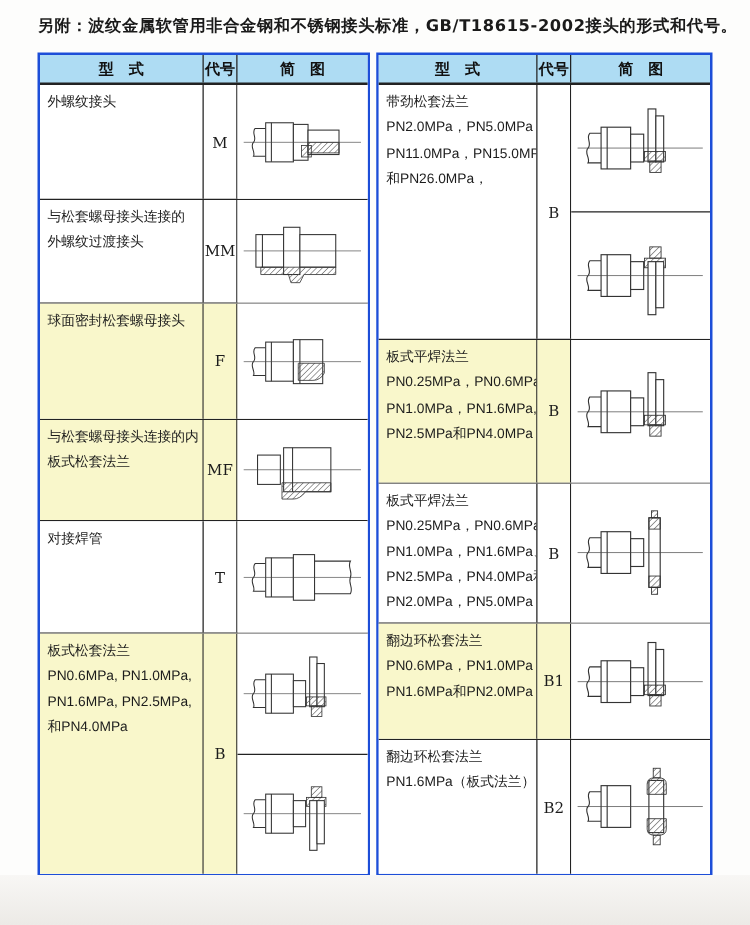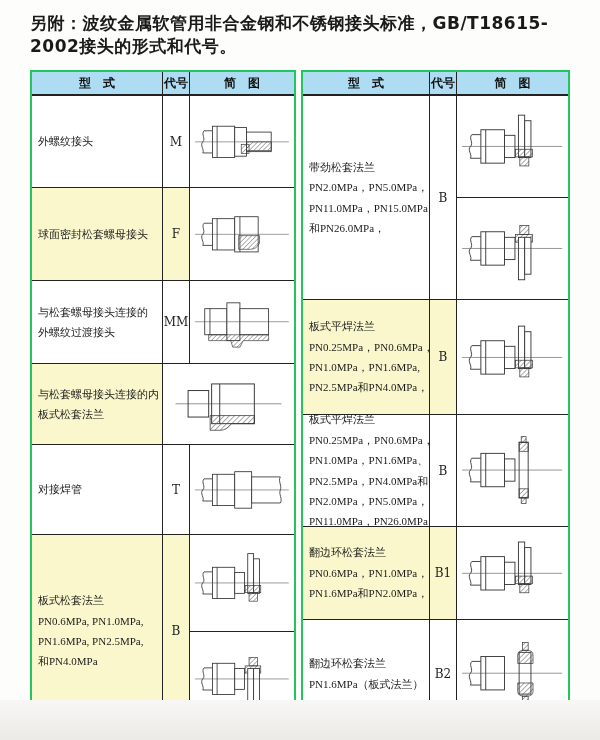--- a/index.html
+++ b/index.html
@@ -5,46 +5,46 @@
   * { box-sizing: border-box; margin: 0; padding: 0; }
   html,body { width:600px; height:740px; }
   body {
     background:#fdfdfc;
     font-family:"DejaVu Sans", sans-serif;
     position:relative;
     overflow:hidden;
   }
   .caption {
     margin:12px 10px 12px 30px;
-    font-size:17px;
+    font-size:13px;
     font-weight:bold;
     color:#1a1a1a;
     letter-spacing:0.5px;
   }
   .tables { display:flex; margin-left:30px; gap:5px; }
-  .tbl { border:2px solid #22c55e; background:#fff; }
+  .tbl { border:2px solid #1d4ed8; background:#fff; }
   .tbl.left  { width:266px; }
   .tbl.right { width:269px; }
   .hrow {
     display:flex; height:24px;
     background:#aedcf3;
     border-bottom:2px solid #222;
     font-weight:bold; font-size:12px; color:#111;
   }
   .hcell { display:flex; align-items:center; justify-content:center; overflow:hidden; }
   .row { display:flex; border-bottom:1.5px solid #222; background:#fff; }
   .row:last-child { border-bottom:none; }
   .ctype, .ctype-h { width:131px; border-right:1.5px solid #222; }
   .tbl.right .ctype, .tbl.right .ctype-h { width:127px; }
   .ccode, .ccode-h { width:27px; border-right:1.5px solid #222;text-align:center; }
   .cdiag, .cdiag-h { flex:1; }
   .ctype {
-    display:flex; align-items:center;
+    display:flex; 
     padding:4px 2px 4px 6px;
-    font-family:Liberation Serif, serif;
+    font-family:Liberation Sans, sans-serif;
     font-size:11px; line-height:1.85; color:#1c1c1c;
     overflow:hidden;
   }
   .ttext { white-space:pre; }
   .ccode {
     display:flex; align-items:center; justify-content:center;
     font-family:"DejaVu Serif", serif;
     font-size:12px; color:#1c1c1c;
   }
   .cdiag { display:flex; flex-direction:column; background:#fff; }
@@ -91,45 +91,20 @@
                 <rect x="64" y="28" width="18" height="44" stroke="#333" stroke-width="1.3" fill="#fff"></rect>
                 <rect x="82" y="35" width="38" height="30" stroke="#333" stroke-width="1.3" fill="#fff"></rect>
                 <rect x="82" y="50" width="38" height="13" stroke="#333" stroke-width="1" fill="url(#p0)"></rect>
                 <rect x="74" y="54" width="12" height="14" stroke="#333" stroke-width="1" fill="url(#p0)"></rect>
                 <line x1="3" y1="50" x2="147" y2="50" stroke="#444" stroke-width="0.8"></line>
               </svg>
             </div>
         </div>
       </div>
 
-      <div class="row" style="height:93px">
-        <div class="ctype hl">
-            <span class="ttext">球面密封松套螺母接头</span>
-          </div>
-        <div class="ccode hl">F</div>
-        <div class="cdiag">
-          <div class="sub diag">
-              <svg viewBox="0 0 150 100" preserveAspectRatio="xMidYMid meet">
-                <defs>
-                  <pattern id="p1" width="5" height="5" patternUnits="userSpaceOnUse" patternTransform="rotate(45)">
-                    <line x1="0" y1="0" x2="0" y2="5" stroke="#555" stroke-width="1.4"></line>
-                  </pattern>
-                </defs>
-                <path d="M30,33 L17,33 C12,38 20,45 15,50 C10,55 18,62 15,67 L30,67" stroke="#333" stroke-width="1.3" fill="#fff"></path>
-                <rect x="30" y="26" width="34" height="48" stroke="#333" stroke-width="1.3" fill="#fff"></rect>
-                <line x1="37" y1="26" x2="37" y2="74" stroke="#333" stroke-width="1.3" fill="none"></line>
-                <rect x="64" y="23" width="36" height="54" stroke="#333" stroke-width="1.3" fill="#fff"></rect>
-                <line x1="72" y1="23" x2="72" y2="77" stroke="#333" stroke-width="1.3" fill="none"></line>
-                <path d="M70,52 h32 v12 q-5,9 -14,9 h-18 z" stroke="#333" stroke-width="1" fill="url(#p1)"></path>
-                <line x1="3" y1="50" x2="147" y2="50" stroke="#444" stroke-width="0.8"></line>
-              </svg>
-            </div>
-        </div>
-      </div>
-
       <div class="row" style="height:83px">
         <div class="ctype">
             <span class="ttext">与松套螺母接头连接的
 外螺纹过渡接头</span>
           </div>
         <div class="ccode">MM</div>
         <div class="cdiag">
           <div class="sub diag">
               <svg viewBox="0 0 150 100" preserveAspectRatio="xMidYMid meet">
                 <defs>
@@ -141,25 +116,51 @@
                 <line x1="26" y1="30" x2="26" y2="70" stroke="#333" stroke-width="1.3" fill="none"></line>
                 <rect x="52" y="21" width="20" height="58" stroke="#333" stroke-width="1.3" fill="#fff"></rect>
                 <rect x="72" y="30" width="44" height="40" stroke="#333" stroke-width="1.3" fill="#fff"></rect>
                 <path d="M24,70 h92 v9 h-39 l-5,10 h-11 l-3,-10 h-34 z" stroke="#333" stroke-width="1" fill="url(#p2)"></path>
                 <line x1="3" y1="50" x2="147" y2="50" stroke="#444" stroke-width="0.8"></line>
               </svg>
             </div>
         </div>
       </div>
 
+      <div class="row" style="height:93px">
+        <div class="ctype hl">
+            <span class="ttext">球面密封松套螺母接头</span>
+          </div>
+        <div class="ccode hl">F</div>
+        <div class="cdiag">
+          <div class="sub diag">
+              <svg viewBox="0 0 150 100" preserveAspectRatio="xMidYMid meet">
+                <defs>
+                  <pattern id="p1" width="5" height="5" patternUnits="userSpaceOnUse" patternTransform="rotate(45)">
+                    <line x1="0" y1="0" x2="0" y2="5" stroke="#555" stroke-width="1.4"></line>
+                  </pattern>
+                </defs>
+                <path d="M30,33 L17,33 C12,38 20,45 15,50 C10,55 18,62 15,67 L30,67" stroke="#333" stroke-width="1.3" fill="#fff"></path>
+                <rect x="30" y="26" width="34" height="48" stroke="#333" stroke-width="1.3" fill="#fff"></rect>
+                <line x1="37" y1="26" x2="37" y2="74" stroke="#333" stroke-width="1.3" fill="none"></line>
+                <rect x="64" y="23" width="36" height="54" stroke="#333" stroke-width="1.3" fill="#fff"></rect>
+                <line x1="72" y1="23" x2="72" y2="77" stroke="#333" stroke-width="1.3" fill="none"></line>
+                <path d="M70,52 h32 v12 q-5,9 -14,9 h-18 z" stroke="#333" stroke-width="1" fill="url(#p1)"></path>
+                <line x1="3" y1="50" x2="147" y2="50" stroke="#444" stroke-width="0.8"></line>
+              </svg>
+            </div>
+        </div>
+      </div>
+
       <div class="row" style="height:81px">
         <div class="ctype hl">
             <span class="ttext">与松套螺母接头连接的内
 板式松套法兰</span>
           </div>
+        <div class="ccode hl">MF</div>
         <div class="cdiag">
           <div class="sub diag">
               <svg viewBox="0 0 150 100" preserveAspectRatio="xMidYMid meet">
                 <defs>
                   <pattern id="p3" width="5" height="5" patternUnits="userSpaceOnUse" patternTransform="rotate(45)">
                     <line x1="0" y1="0" x2="0" y2="5" stroke="#555" stroke-width="1.4"></line>
                   </pattern>
                 </defs>
                 <rect x="20" y="32" width="28" height="36" stroke="#333" stroke-width="1.3" fill="#fff"></rect>
                 <rect x="52" y="23" width="58" height="54" stroke="#333" stroke-width="1.3" fill="#fff"></rect>

